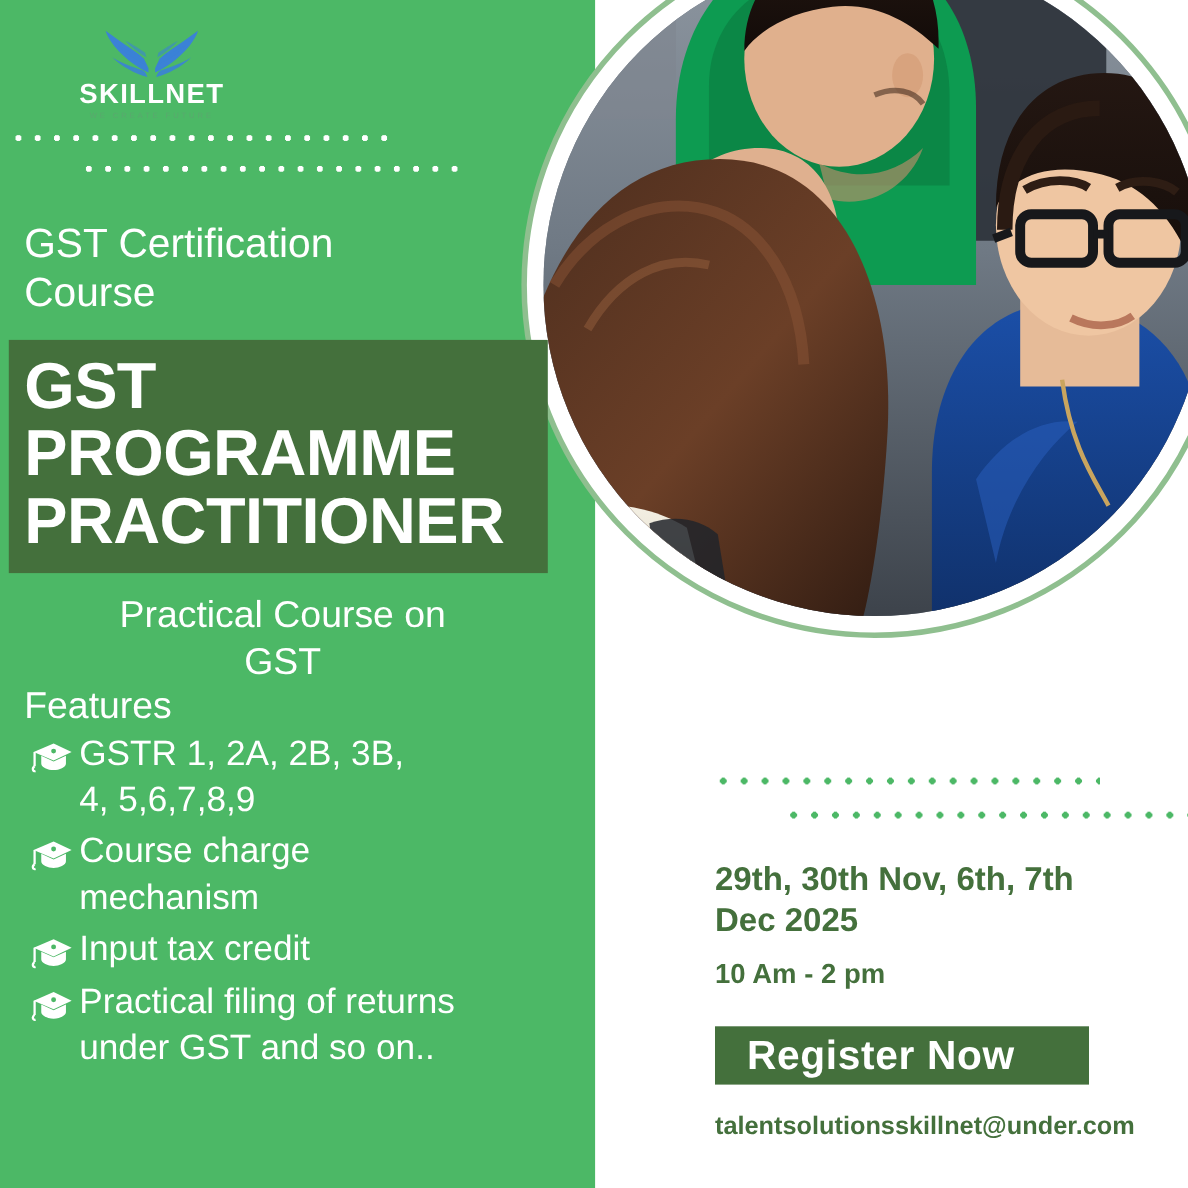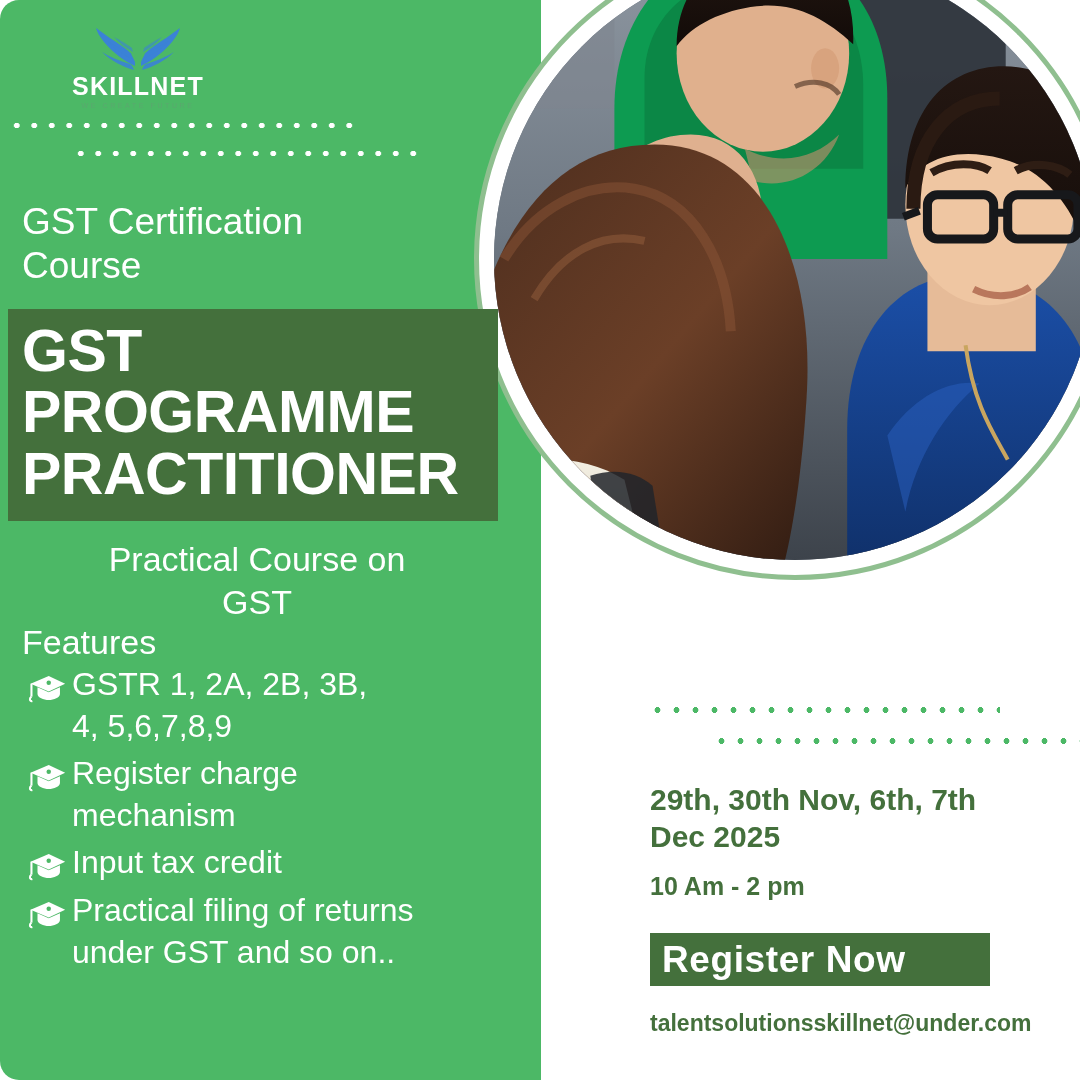--- a/index.html
+++ b/index.html
@@ -10,21 +10,20 @@
   body {
     font-family: "Liberation Sans", sans-serif;
   }
 
   .poster {
     position: relative;
     width: 1080px;
     height: 1080px;
     overflow: hidden;
     background: #ffffff;
-    border-radius: 19px;
   }
 
   
   .left-panel {
     position: absolute;
     left: 0; top: 0;
     width: 541px;
     height: 1080px;
     background: #4CB866;
     z-index: 2;
@@ -233,21 +232,21 @@
     position: absolute;
     left: 650px;
     top: 933px;
     width: 340px;
     height: 53px;
     background: #44703C;
     border: none;
     display: flex;
     align-items: center;
     justify-content: flex-start;
-    padding: 0 12px;
+    padding: 0 29px;
     box-sizing: border-box;
     z-index: 4;
     cursor: pointer;
   }
   .register-btn span {
     font-weight: bold;
     font-size: 37px;
     letter-spacing: 0.6px;
     color: #ffffff;
     line-height: 1;
@@ -400,21 +399,21 @@
 4, 5,6,7,8,9</span>
     </li>
     <li class="feature-item">
       <svg class="cap-icon" viewBox="0 0 44 34" aria-hidden="true">
         <path d="M3 12 L24 3 L43 12 L24 21 Z" fill="#ffffff"></path>
         <circle cx="24" cy="11" r="2.6" fill="#4CB866"></circle>
         <path d="M11 16 L11 24 C11 28 18 31 24 31 C30 31 37 28 37 24 L37 16 L24 22 Z" fill="#ffffff"></path>
         <path d="M4 12 L4 27" stroke="#ffffff" stroke-width="2.4" fill="none"></path>
         <path d="M4 27 C1 29 2 33 5 32" stroke="#ffffff" stroke-width="2.4" fill="none"></path>
       </svg>
-      <span class="feature-text">Register charge
+      <span class="feature-text">Course charge
 mechanism</span>
     </li>
     <li class="feature-item">
       <svg class="cap-icon" viewBox="0 0 44 34" aria-hidden="true">
         <path d="M3 12 L24 3 L43 12 L24 21 Z" fill="#ffffff"></path>
         <circle cx="24" cy="11" r="2.6" fill="#4CB866"></circle>
         <path d="M11 16 L11 24 C11 28 18 31 24 31 C30 31 37 28 37 24 L37 16 L24 22 Z" fill="#ffffff"></path>
         <path d="M4 12 L4 27" stroke="#ffffff" stroke-width="2.4" fill="none"></path>
         <path d="M4 27 C1 29 2 33 5 32" stroke="#ffffff" stroke-width="2.4" fill="none"></path>
       </svg>

